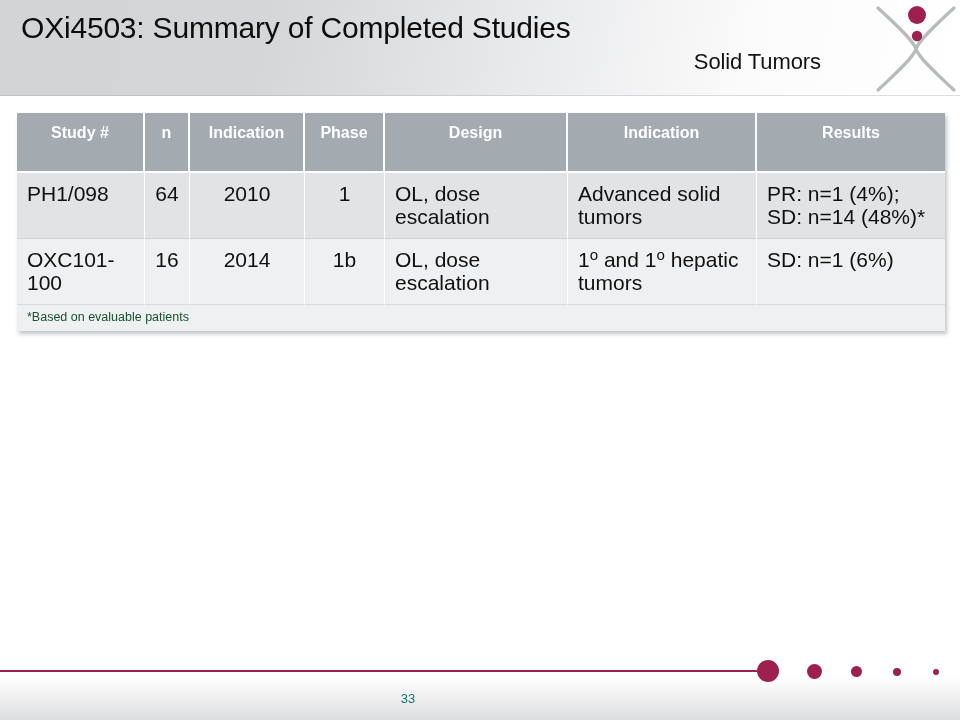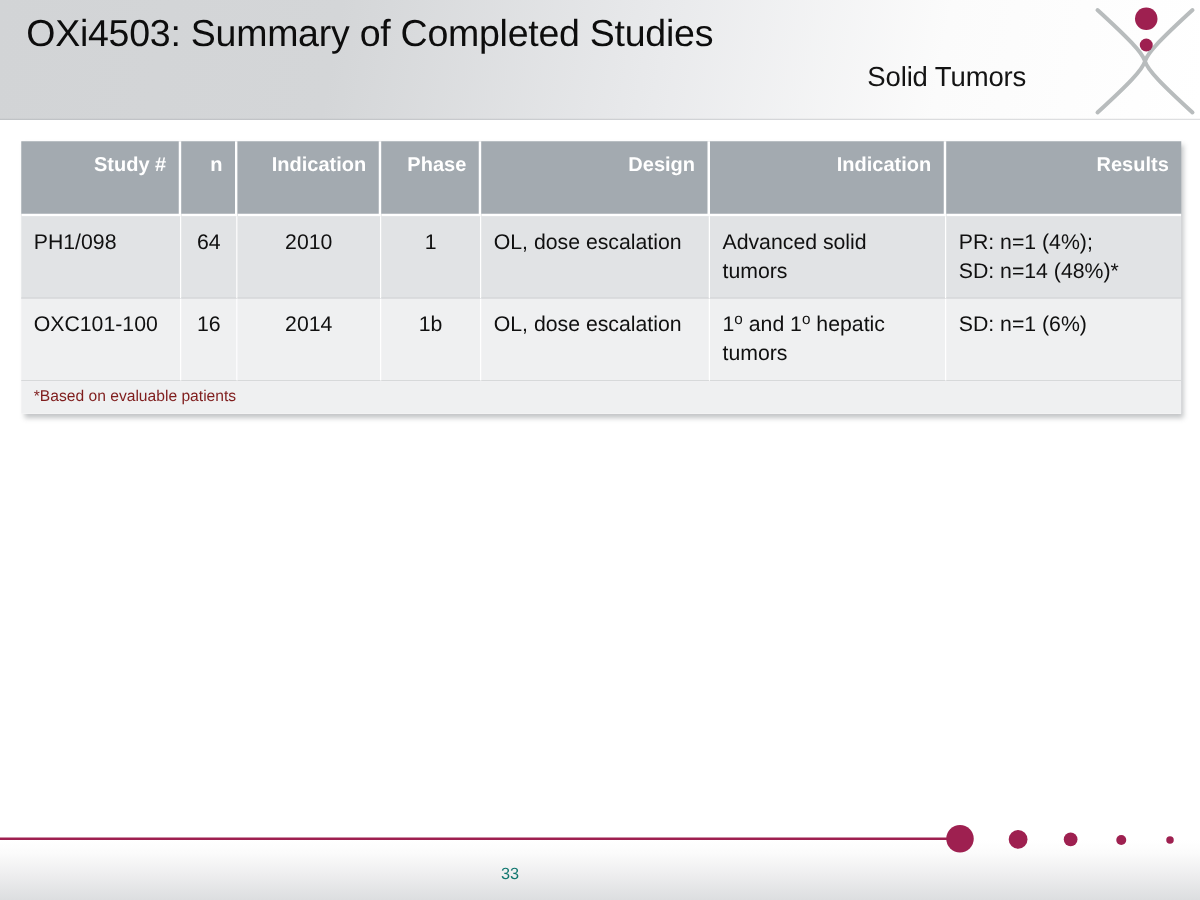--- a/index.html
+++ b/index.html
@@ -82,29 +82,29 @@
     border-collapse: separate;
     border-spacing: 0;
     width: 928px;
     table-layout: fixed;
     box-shadow: 2px 3px 4px rgba(120,124,128,0.45);
   }
   table.studies th,
   table.studies td {
     vertical-align: top;
     padding: 9px 10px 10px 10px;
-    font-size: 17px;
+    font-size: 21px;
     line-height: 23px;
   }
   table.studies thead th {
     background: #a3aab0;
     color: #ffffff;
     font-weight: bold;
     font-size: 16px;
-    text-align: right;
+    text-align: center;
     height: 40px;
     padding-top: 8px;
     border-right: 2px solid #ffffff;
     border-bottom: 2px solid #ffffff;
   }
   table.studies thead th:last-child { border-right: none; }
 
   tbody tr.row-a td {
     background: #e1e3e5;
     color: #101010;
@@ -115,21 +115,21 @@
     background: #eff0f1;
     color: #101010;
     border-right: 1px solid #ffffff;
     border-bottom: 1px solid #d7d9da;
   }
   tbody tr.row-a td:last-child,
   tbody tr.row-b td:last-child { border-right: none; }
 
   tbody tr.footnote-row td {
     background: #eff0f1;
-    color: #7f1d1d;
+    color: #14532d;
     font-size: 12.5px;
     line-height: 16px;
     padding: 4px 10px 6px 10px;
     border: none;
   }
 
   td.num, th.num { text-align: center; }
 
   .col-study  { width: 128px; }
   .col-n      { width: 45px;  }

